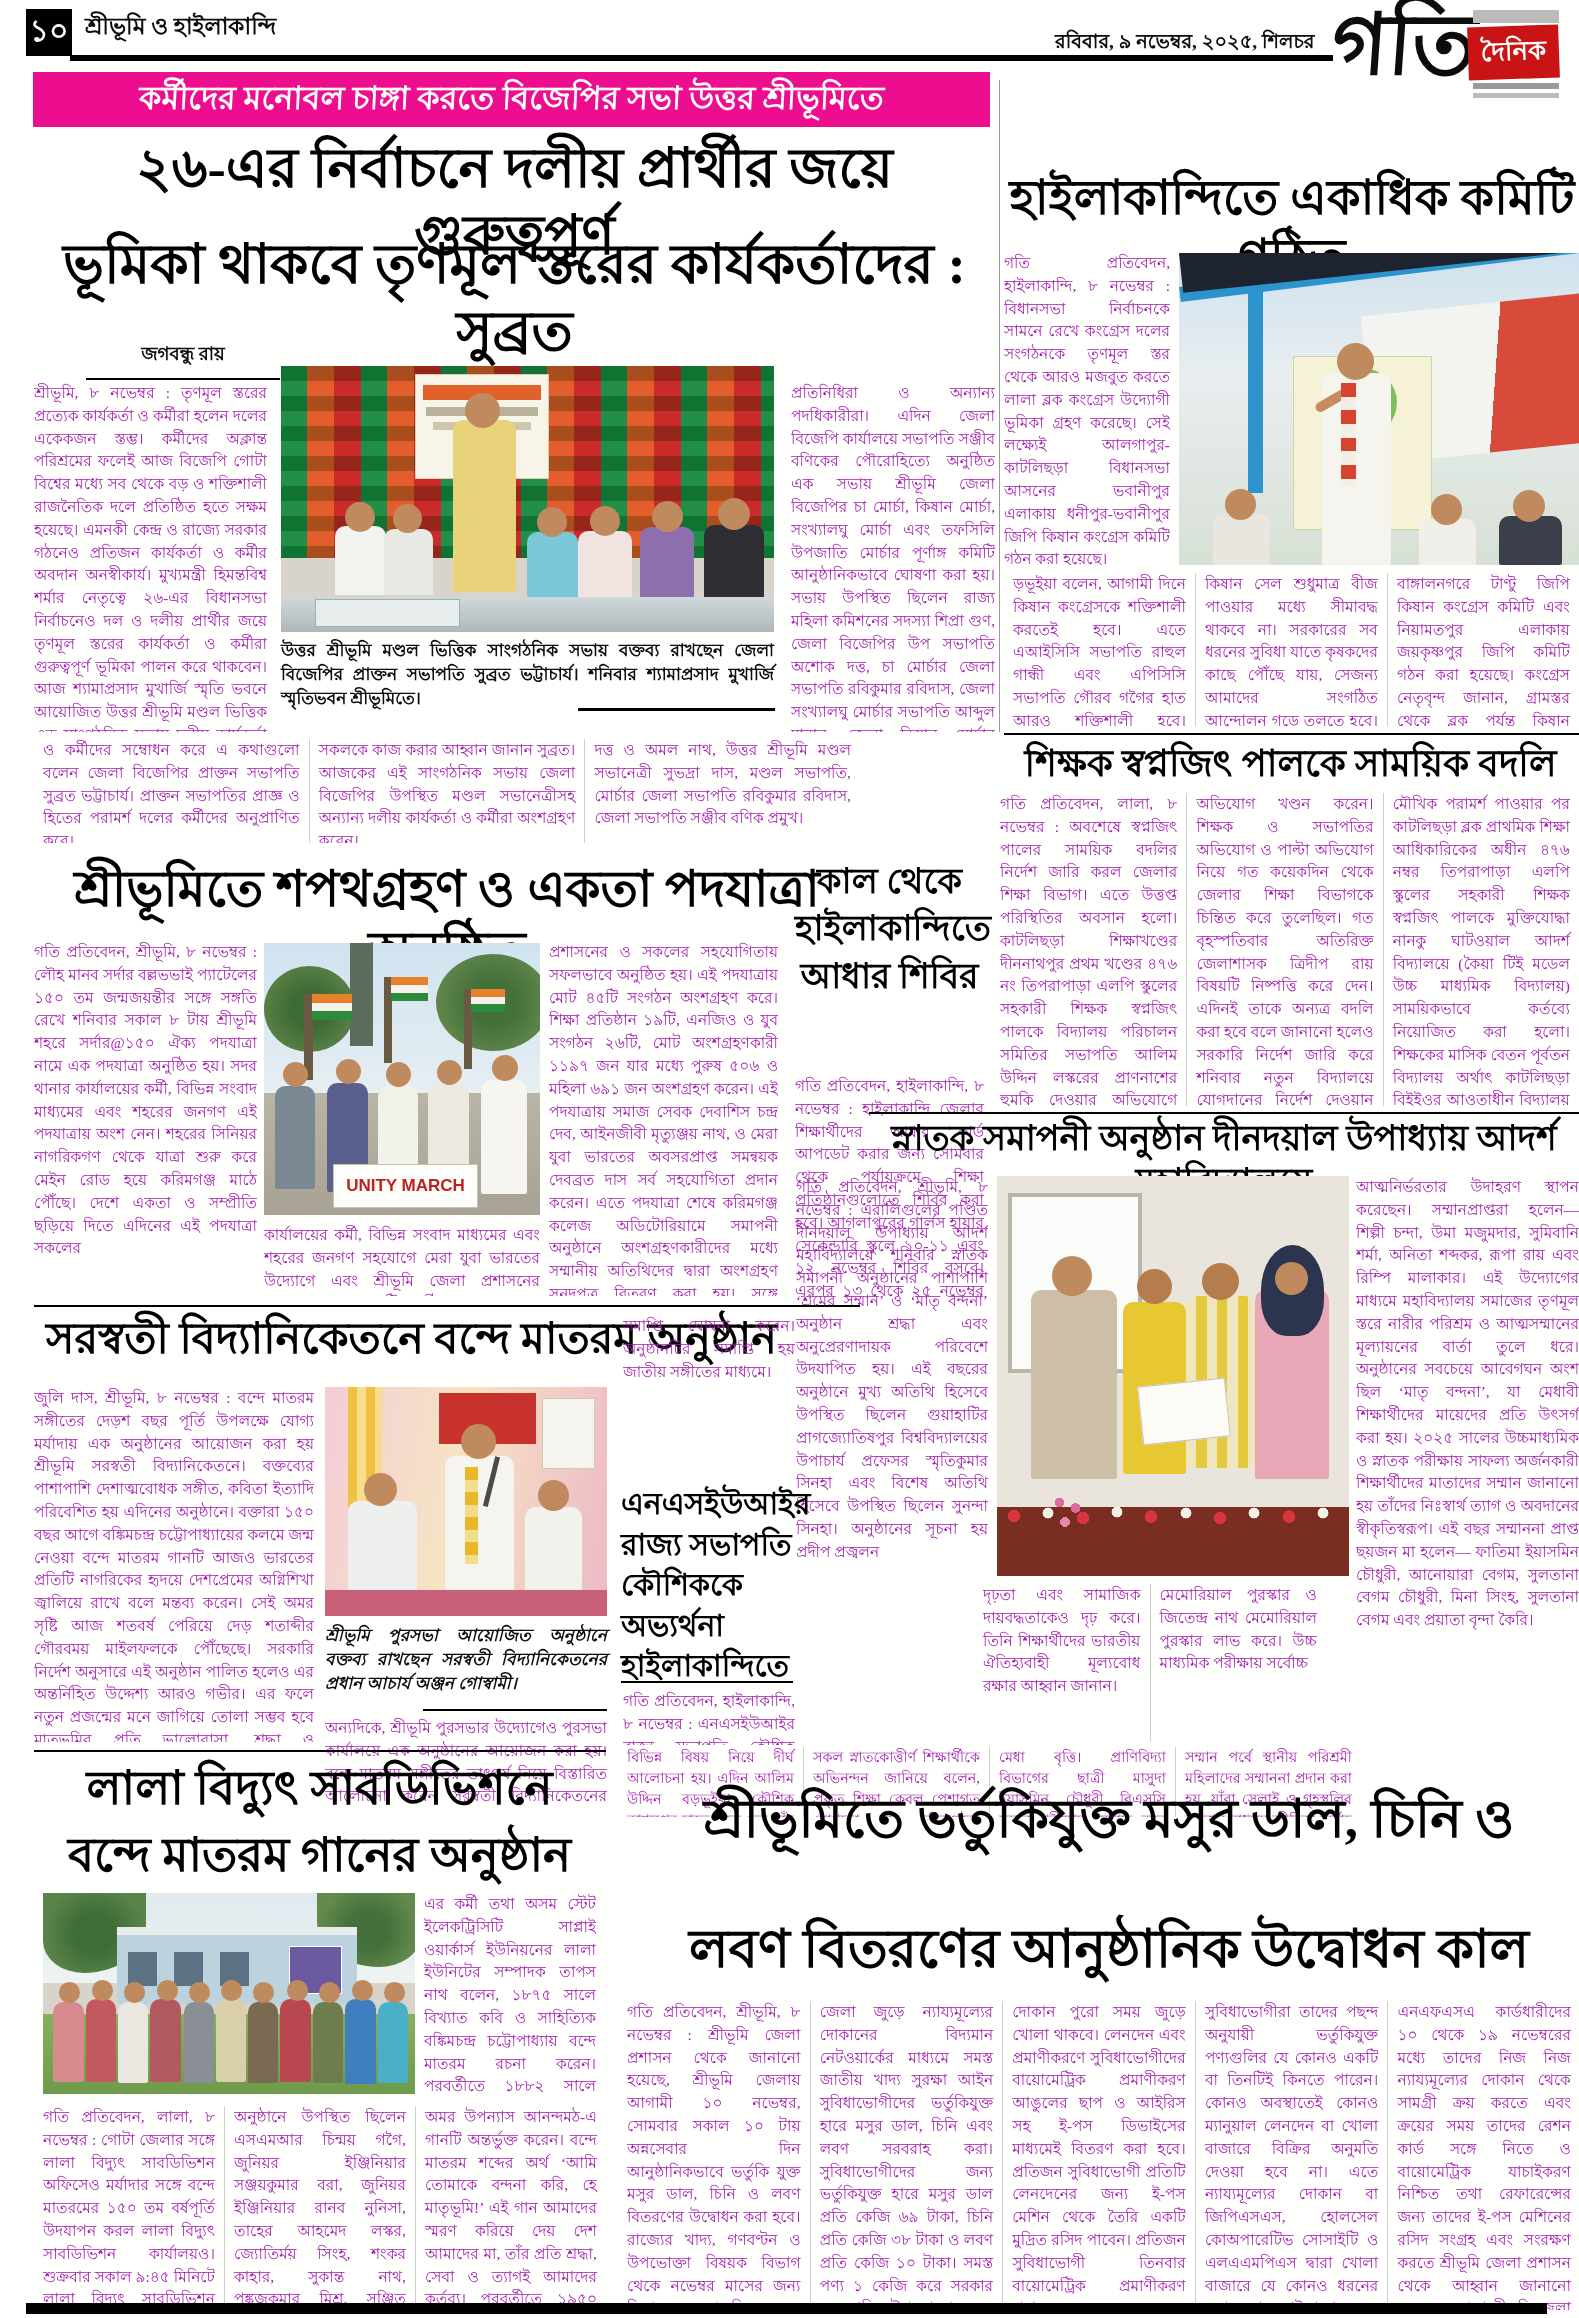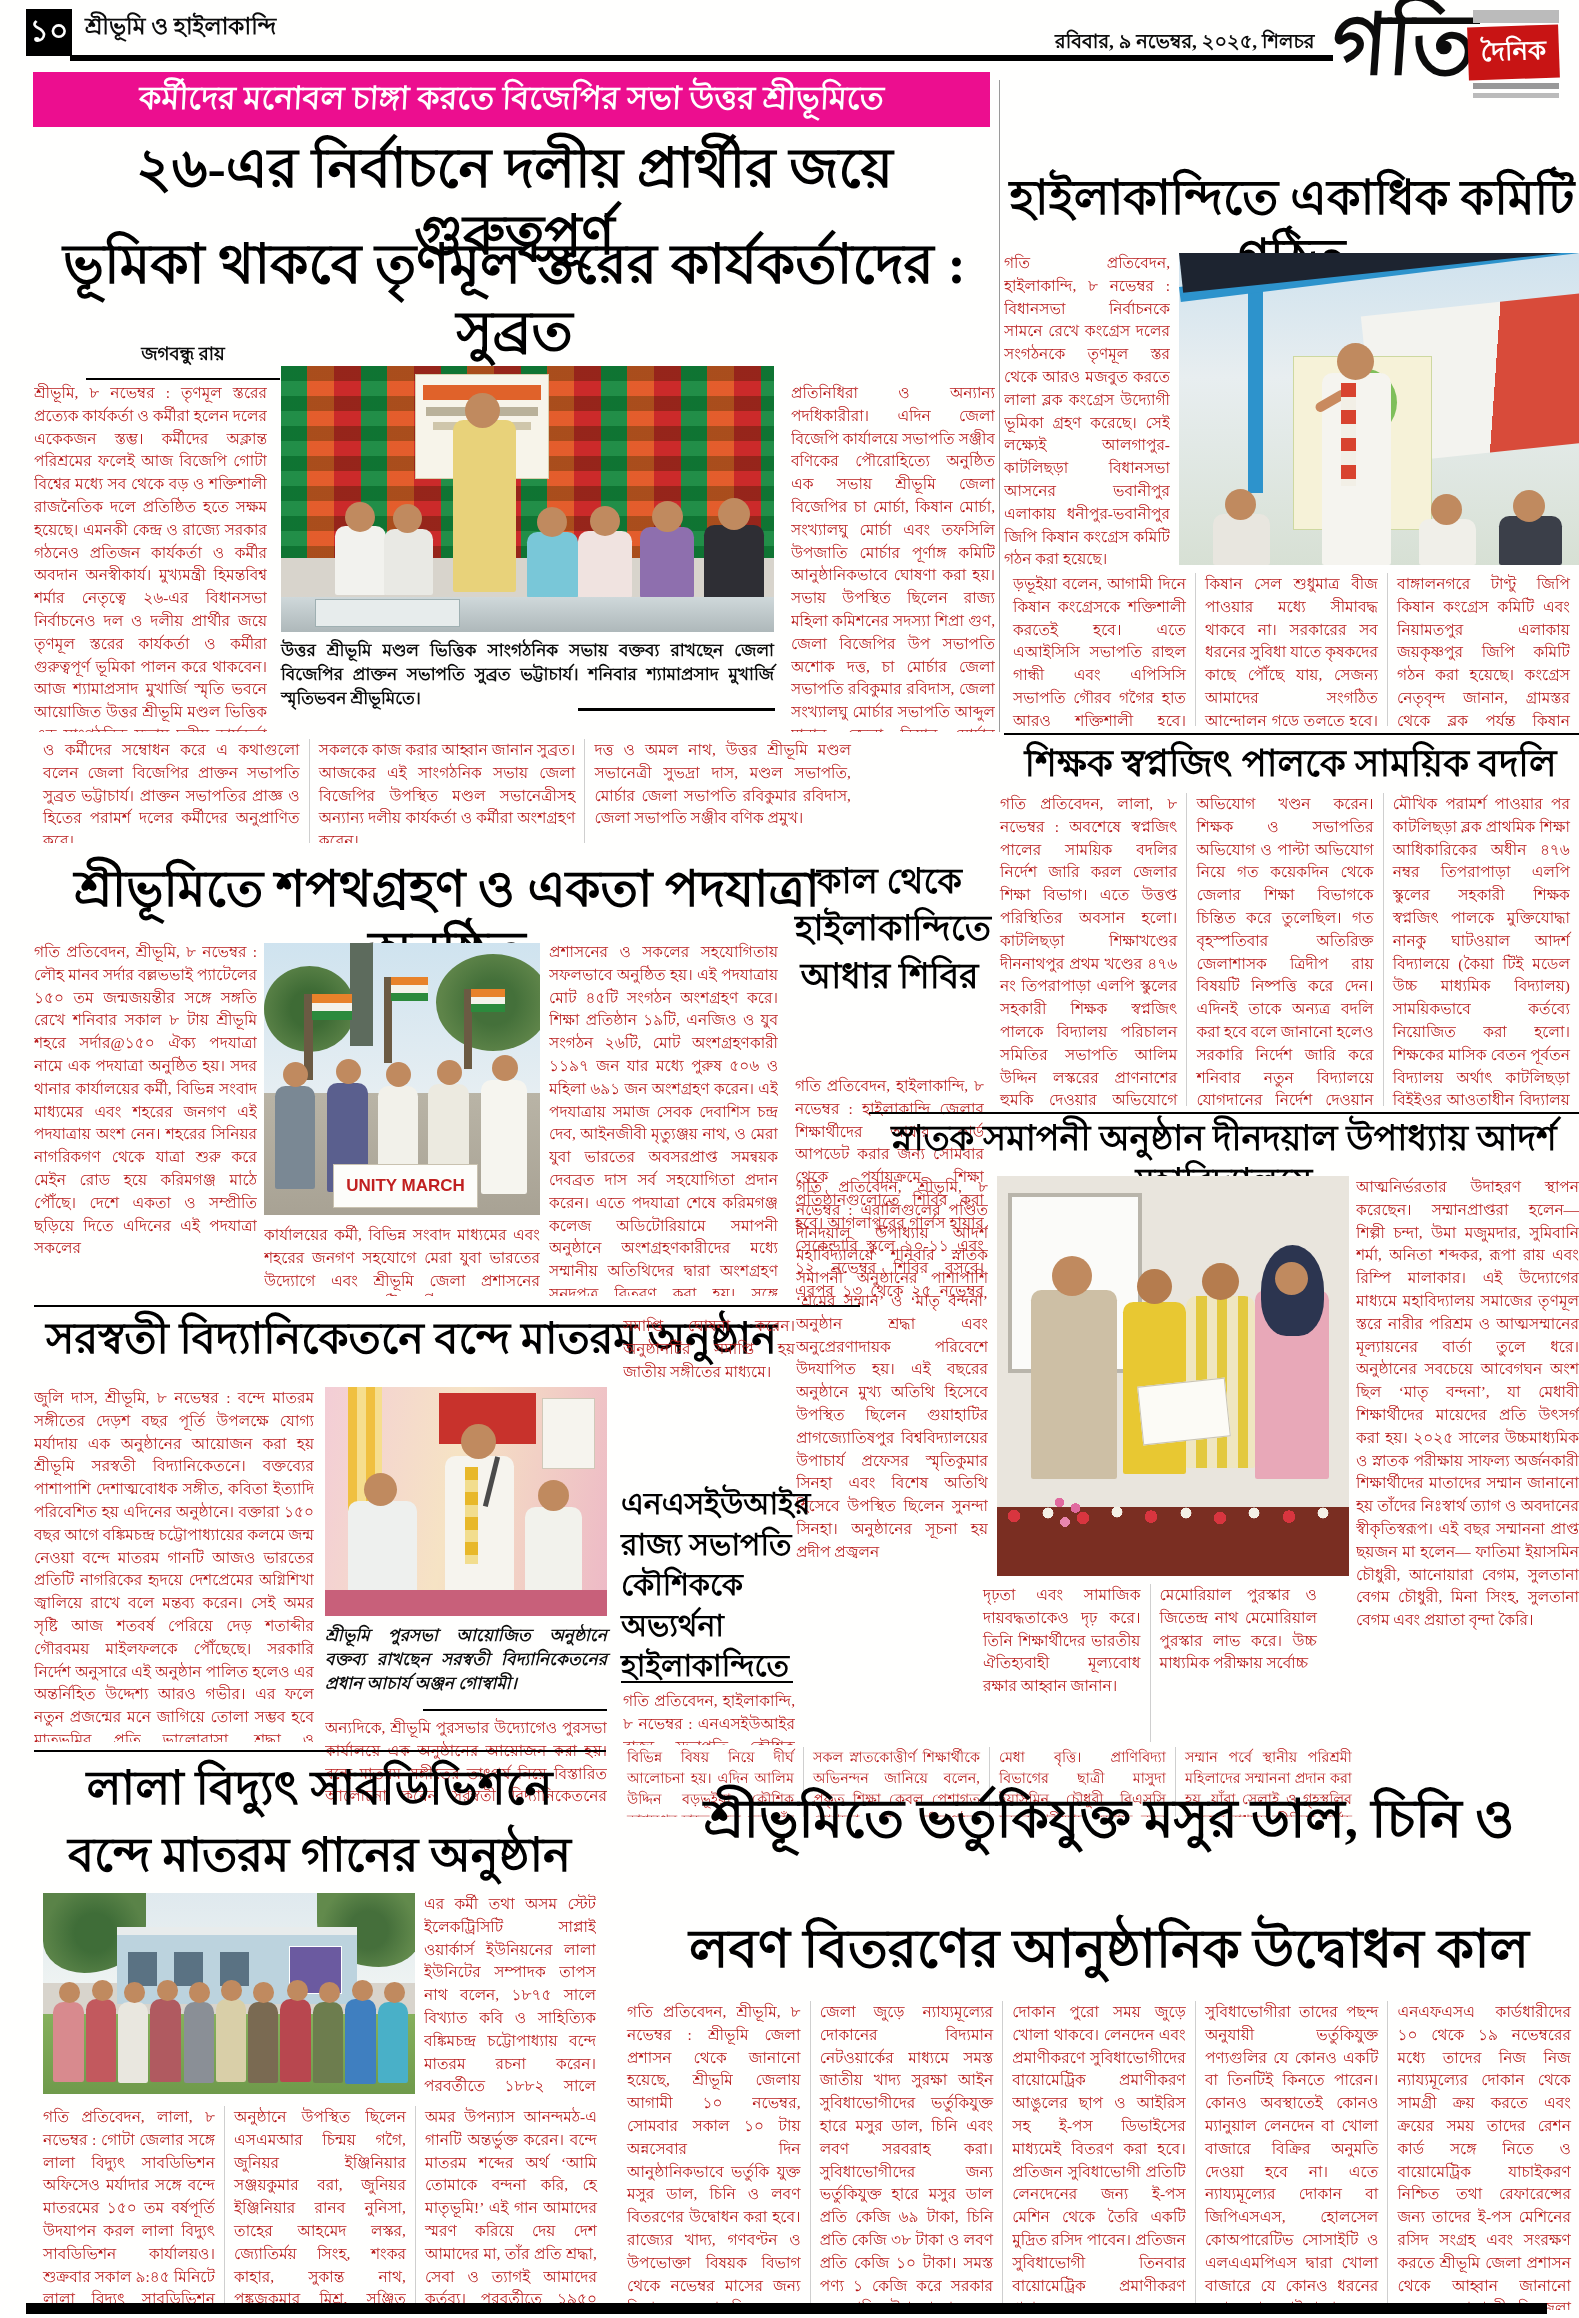--- a/index.html
+++ b/index.html
@@ -1,20 +1,20 @@
 <!DOCTYPE html>
 <html style="font-size:9.1px"><head>
 <meta charset="utf-8">
 <style>
   html,body{margin:0;padding:0;background:#e9e9e9;}
   #page{position:relative;width:1579px;height:2319px;background:#fffffe;overflow:hidden;
         font-family:"Liberation Serif","DejaVu Serif",serif;color:#0c0c0c;}
   .abs{position:absolute;}
   .hl{font-weight:bold;color:#000;text-align:center;line-height:1.22;letter-spacing:0;}
-  .bodytext{font-size:15.4px;line-height:1.48;text-align:justify;color:#b91c1c;}
+  .bodytext{font-size:15.4px;line-height:1.48;text-align:justify;color:#a21caf;}
   .cols{display:flex;}
   .col{flex:1;padding:0 9.1px;border-right:0.6px solid #cfcfcf;overflow:hidden;}
   .col:last-child{border-right:none;}
   .caption{font-weight:bold;font-size:17px;line-height:1.42;text-align:justify;}
   .rule{background:#000;}
   .photo{position:absolute;overflow:hidden;background:#d8d4cc;}
   .head{position:absolute;border-radius:50%;background:#c08a5f;}
   .torso{position:absolute;border-radius:10.3px 10.3px 2.3px 2.3px;}
   .clip{overflow:hidden;}
 </style>

